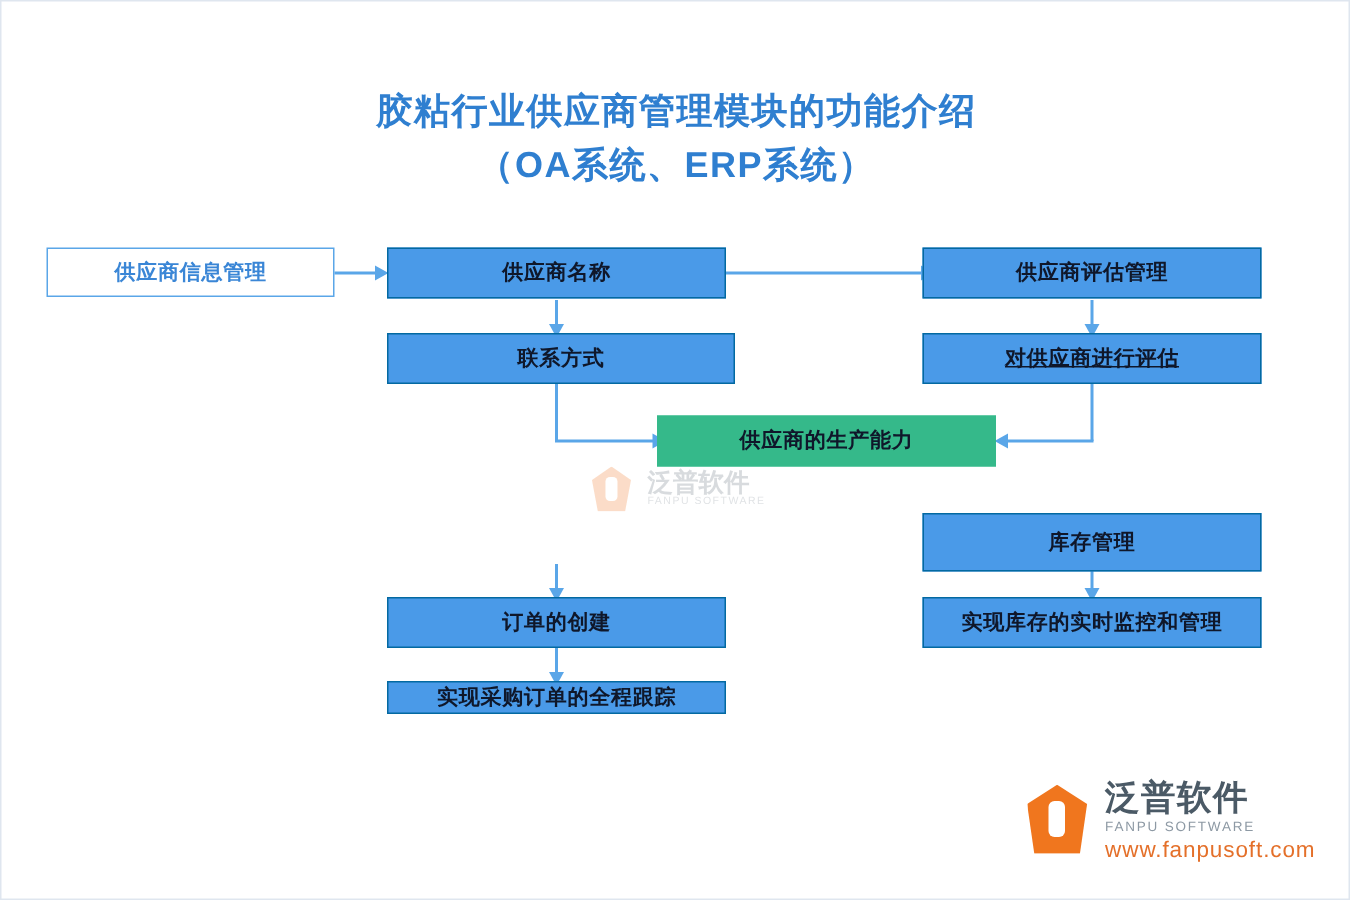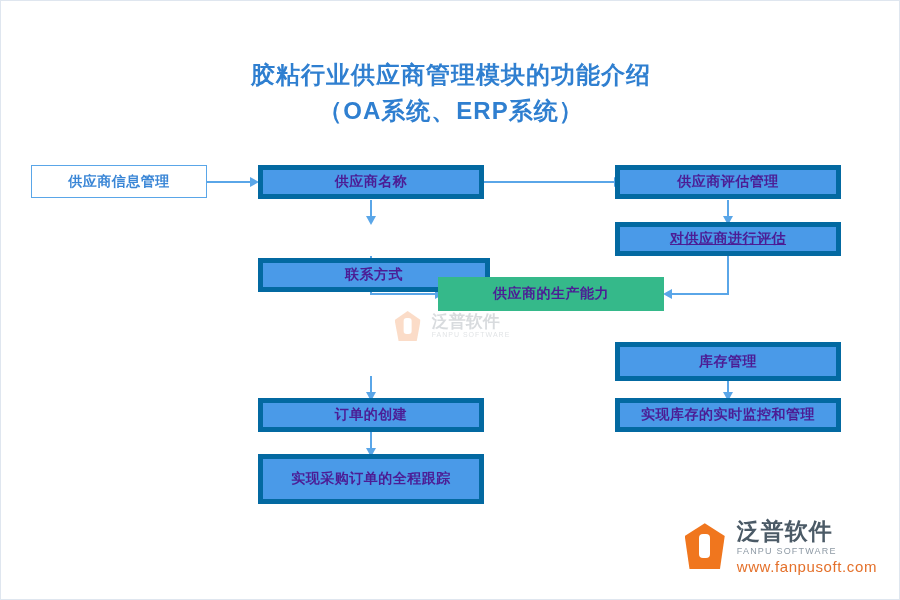--- a/index.html
+++ b/index.html
@@ -27,26 +27,26 @@
     line-height:36px;
   }
   .title .line2 { display:block; }
 
   .node {
     position:absolute;
     box-sizing:border-box;
     display:flex;
     align-items:center;
     justify-content:center;
-    color:#4c1d95;
+    color:#0f172a;
     font-size:14px;
     font-weight:bold;
     letter-spacing:0.5px;
     background:#4a9ae8;
-    border:5px solid #0369a1;
+    border:1px solid #0369a1;
     z-index:3;
   }
   .node.green {
     background:#35b98a;
     border-color:#35b98a;
   }
   .node.outline {
     background:#ffffff;
     border:1px solid #5aa6e8;
     color:#3a86d6;
@@ -189,50 +189,50 @@
 
   <div class="line v" style="left:369px; top:375px; height:20px;"></div>
   <div class="arrow down" style="left:365px; top:391px;"></div>
 
   <div class="line v" style="left:369px; top:431px; height:20px;"></div>
   <div class="arrow down" style="left:365px; top:447px;"></div>
 
   <div class="line v" style="left:726px; top:375px; height:20px;"></div>
   <div class="arrow down" style="left:722px; top:391px;"></div>
 
-  <div class="node outline" style="left:30px; top:164px; width:176px; height:33px;">
+  <div class="node outline" style="left:30px; top:164px; width:192px; height:33px;">
     <span>供应商信息管理</span>
   </div>
 
   <div class="node" style="left:257px; top:164px; width:226px; height:34px;">
     <span>供应商名称</span>
   </div>
 
-  <div class="node" style="left:257px; top:221px; width:232px; height:34px;margin-top:36px;">
+  <div class="node" style="left:257px; top:221px; width:232px; height:34px;">
     <span>联系方式</span>
   </div>
 
   <div class="node" style="left:614px; top:164px; width:226px; height:34px;">
     <span>供应商评估管理</span>
   </div>
 
   <div class="node" style="left:614px; top:221px; width:226px; height:34px;text-decoration:underline;">
     <span>对供应商进行评估</span>
   </div>
 
   <div class="node green" style="left:437px; top:276px; width:226px; height:34px;">
     <span>供应商的生产能力</span>
   </div>
 
 
   <div class="node" style="left:257px; top:397px; width:226px; height:34px;">
     <span>订单的创建</span>
   </div>
 
-  <div class="node" style="left:257px; top:453px; width:226px; height:50px;justify-content:center;">
+  <div class="node" style="left:257px; top:453px; width:226px; height:22px;justify-content:center;">
     <span>实现采购订单的全程跟踪</span>
   </div>
 
   <div class="node" style="left:614px; top:341px; width:226px; height:39px;">
     <span>库存管理</span>
   </div>
 
   <div class="node" style="left:614px; top:397px; width:226px; height:34px;">
     <span>实现库存的实时监控和管理</span>
   </div>

